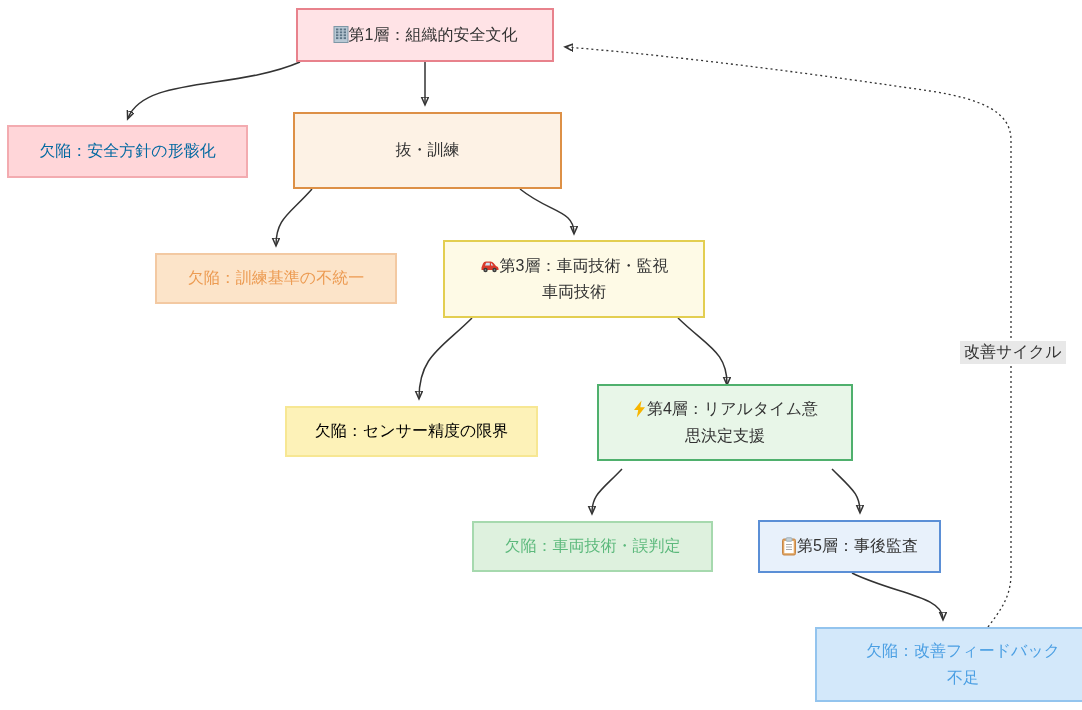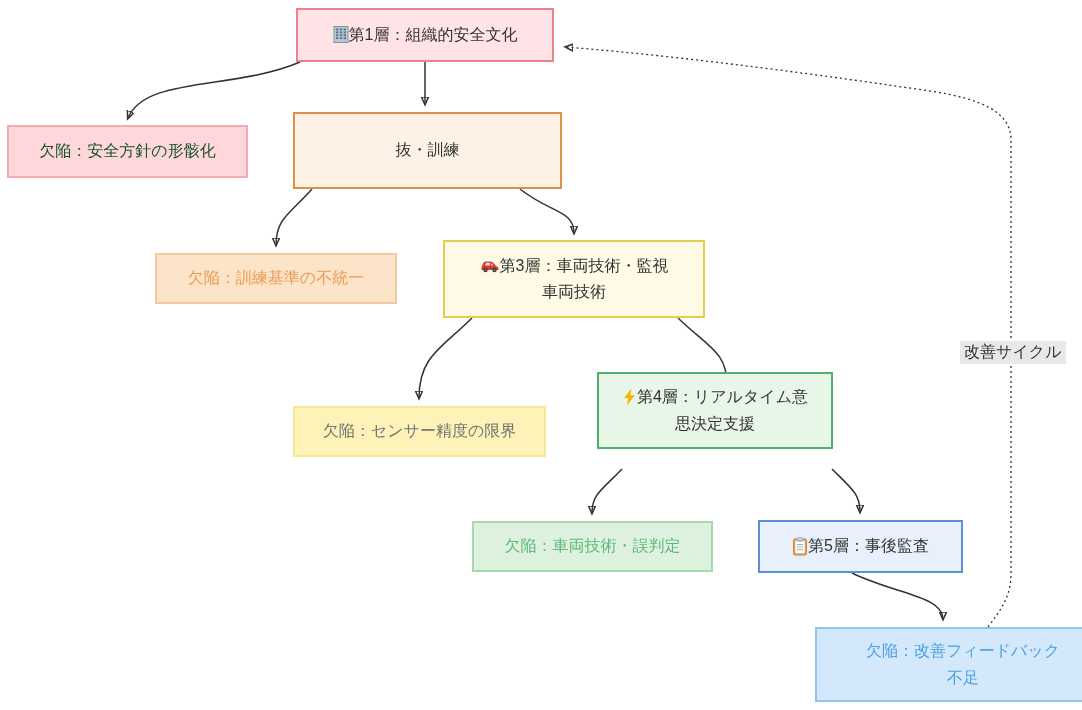--- a/index.html
+++ b/index.html
@@ -65,21 +65,21 @@
             <rect x="3" y="11.2" width="2.4" height="1.9"></rect>
               <rect x="6.8" y="11.2" width="2.4" height="1.9"></rect>
               <rect x="10.6" y="11.2" width="2.4" height="1.9"></rect>
           </g>
         </svg>
       </span>
       <span>第1層：組織的安全文化</span>
     </div>
   </div>
 
-  <div class="node" style="left: 7px; top: 125px; width: 241px; height: 53px; background: rgb(255, 214, 217); border-color: rgb(243, 171, 176); color: #14532d;">
+  <div class="node" style="left: 7px; top: 125px; width: 241px; height: 53px; background: rgb(255, 214, 217); border-color: rgb(243, 171, 176); color: #0369a1;">
     <div class="nline">
         <span>欠陥：安全方針の形骸化</span>
       </div>
   </div>
 
   <div class="node" style="left: 293px; top: 112px; width: 269px; height: 77px; background: rgb(253, 242, 229); border-color: rgb(221, 144, 70); color: rgb(51, 51, 51);">
     <div class="nline">
         <span>抜・訓練</span>
       </div>
   </div>
@@ -103,47 +103,47 @@
           <circle cx="14.5" cy="12" r="0.8" fill="#9e9e9e"></circle>
         </svg>
       </span>
       <span>第3層：車両技術・監視</span>
     </div>
     <div class="nline">
         <span>車両技術</span>
       </div>
   </div>
 
-  <div class="node" style="left: 293px; top: 406px; width: 253px; height: 51px; background: rgb(253, 242, 184); border-color: rgb(247, 231, 147); color: #737373;">
+  <div class="node" style="left: 285px; top: 406px; width: 253px; height: 51px; background: rgb(253, 242, 184); border-color: rgb(247, 231, 147); color: #000000;">
     <div class="nline">
         <span>欠陥：センサー精度の限界</span>
       </div>
   </div>
 
-  <div class="node" style="left: 597px; top: 372px; width: 236px; height: 77px; background: rgb(232, 246, 232); border-color: rgb(79, 176, 109); color: rgb(51, 51, 51);">
+  <div class="node" style="left: 597px; top: 384px; width: 256px; height: 77px; background: rgb(232, 246, 232); border-color: rgb(79, 176, 109); color: rgb(51, 51, 51);">
     <div class="nline">
       <span class="icon">
         <svg width="15" height="18" viewBox="0 0 15 18">
           <path d="M9.5,0.5 L2,10 H6.2 L4.8,17.5 L13,7.2 H8.3 Z" fill="#f7b500"></path>
         </svg>
       </span>
       <span>第4層：リアルタイム意</span>
     </div>
     <div class="nline">
         <span>思決定支援</span>
       </div>
   </div>
 
   <div class="node" style="left: 472px; top: 521px; width: 241px; height: 51px; background: rgb(222, 241, 222); border-color: rgb(166, 217, 174); color: rgb(92, 185, 124);">
     <div class="nline">
         <span>欠陥：車両技術・誤判定</span>
       </div>
   </div>
 
-  <div class="node" style="left: 758px; top: 520px; width: 205px; height: 53px; background: rgb(232, 241, 251); border-color: rgb(91, 143, 214); color: rgb(51, 51, 51);">
+  <div class="node" style="left: 758px; top: 520px; width: 183px; height: 53px; background: rgb(232, 241, 251); border-color: rgb(91, 143, 214); color: rgb(51, 51, 51);">
     <div class="nline">
       <span class="icon">
         <svg width="16" height="19" viewBox="0 0 16 19">
           <rect x="1.5" y="2" width="13" height="16" rx="1.5" fill="#e2a55f" stroke="#c4864a"></rect>
           <rect x="3.3" y="4" width="9.4" height="12.2" fill="#ffffff"></rect>
           <rect x="5" y="0.8" width="6" height="3.4" rx="1" fill="#c7d3da" stroke="#9fb0ba"></rect>
           <g stroke="#a9a9a9" stroke-width="1">
             <line x1="5" y1="7.5" x2="11" y2="7.5"></line>
             <line x1="5" y1="10" x2="11" y2="10"></line>
             <line x1="5" y1="12.5" x2="11" y2="12.5"></line>

